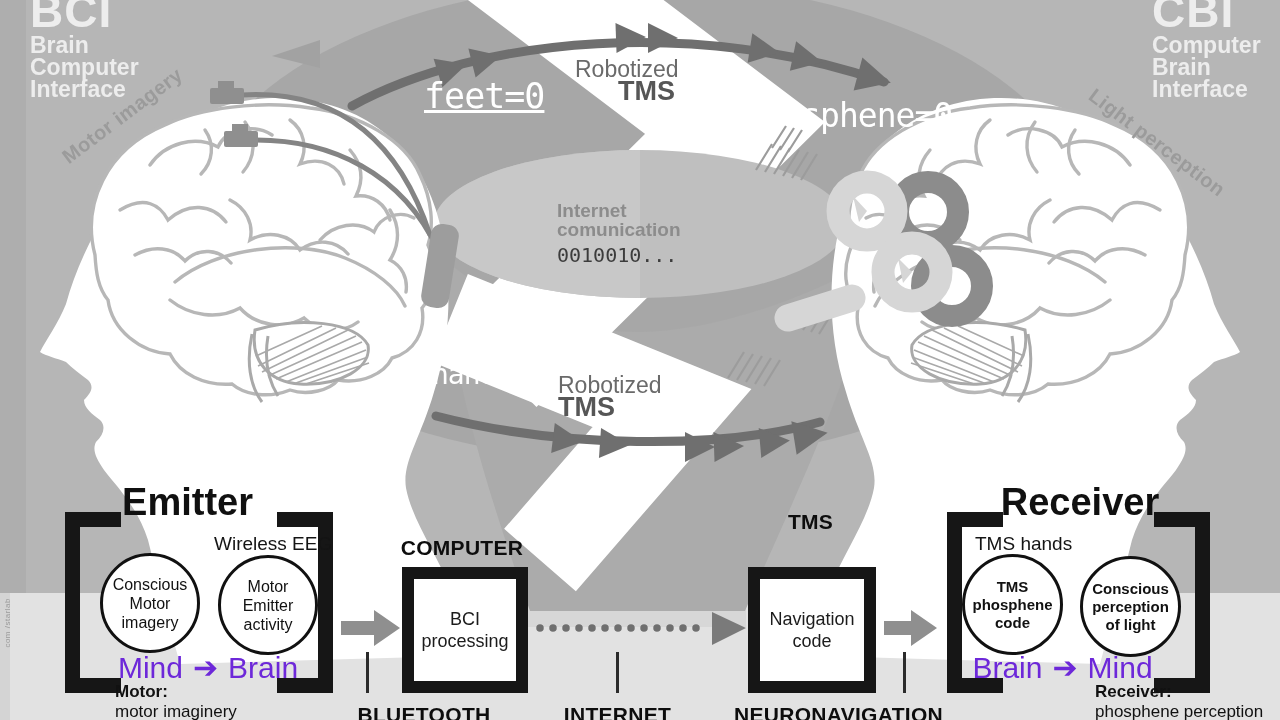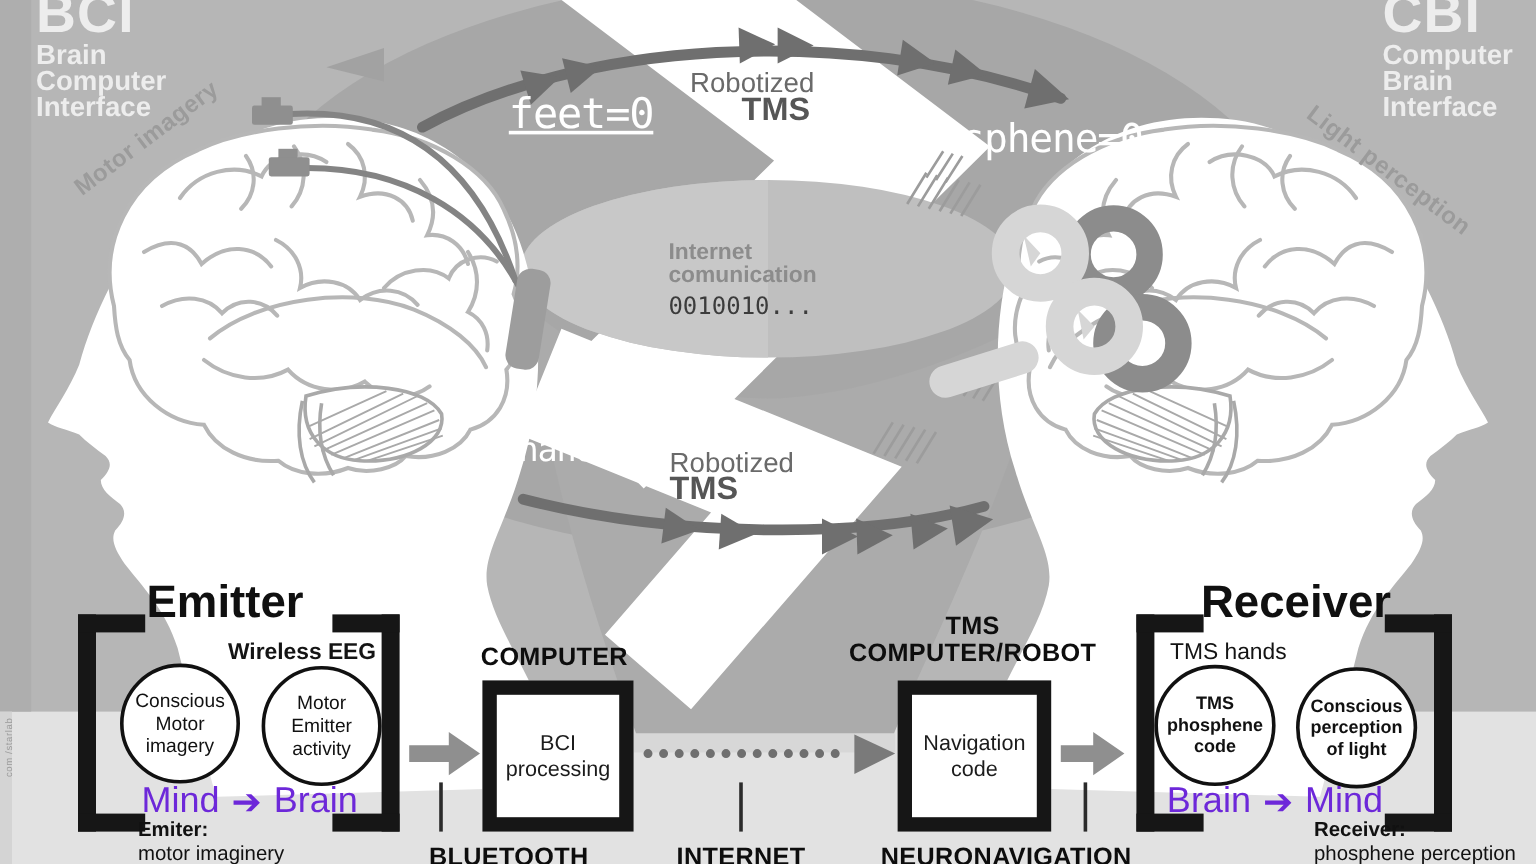--- a/index.html
+++ b/index.html
@@ -239,54 +239,53 @@
 
   <div class="abs mono-w" style="left:432px;top:358px;font-size:28px;">hands=1</div>
   <div class="abs robotized" style="left:558px;top:374px;">
     <div>Robotized</div>
     <b>TMS</b>
   </div>
 
   <div class="bracket bl" style="left:65px;"></div>
   <div class="bracket br" style="left:277px;"></div>
   <div class="abs big-title" style="left:80px;top:481px;width:215px;text-align:center;">Emitter</div>
-  <div class="abs sub-label" style="left:190px;top:533px;font-weight:bold;">Wireless EEG</div>
+  <div class="abs sub-label" style="left:214px;top:533px;">Wireless EEG</div>
   <div class="circ" style="left:100px;top:553px;width:100px;height:100px;">
     <span>Conscious</span>
     <span>Motor</span>
     <span>imagery</span>
   </div>
   <div class="circ" style="left:218px;top:555px;width:100px;height:100px;">
     <span>Motor</span>
     <span>Emitter</span>
     <span>activity</span>
   </div>
   <div class="abs flowline" style="left:98px;top:650px;width:220px;justify-content:center;">
     <span>Mind</span>
     <span class="arr">➔</span>
     <span>Brain</span>
   </div>
   <div class="abs caption" style="left:115px;top:682px;">
-    <b>Emiter:</b><br>
+    <b>Motor:</b><br>
     <span>motor imaginery</span>
   </div>
 
   <div class="abs comp-label" style="left:392px;top:536px;width:140px;">COMPUTER</div>
   <div class="bbox" style="left:402px;top:567px;width:126px;height:126px;">
     <span>BCI</span>
     <span>processing</span>
   </div>
   <div class="tick" style="left:366px;"></div>
   <div class="chan" style="left:354px;width:140px;">BLUETOOTH</div>
 
   <div class="tick" style="left:616px;"></div>
   <div class="chan" style="left:560px;width:115px;">INTERNET</div>
 
   <div class="abs comp-label" style="left:703px;top:510px;width:215px;">TMS</div>
-  <div class="abs comp-label" style="left:703px;top:533px;width:215px;">COMPUTER/ROBOT</div>
   <div class="bbox" style="left:748px;top:567px;width:128px;height:126px;">
     <span>Navigation</span>
     <span>code</span>
   </div>
   <div class="tick" style="left:903px;"></div>
   <div class="chan" style="left:726px;width:225px;">NEURONAVIGATION</div>
 
   <div class="bracket bl" style="left:947px;"></div>
   <div class="bracket br" style="left:1154px;"></div>
   <div class="abs big-title" style="left:975px;top:481px;width:210px;text-align:center;">Receiver</div>

